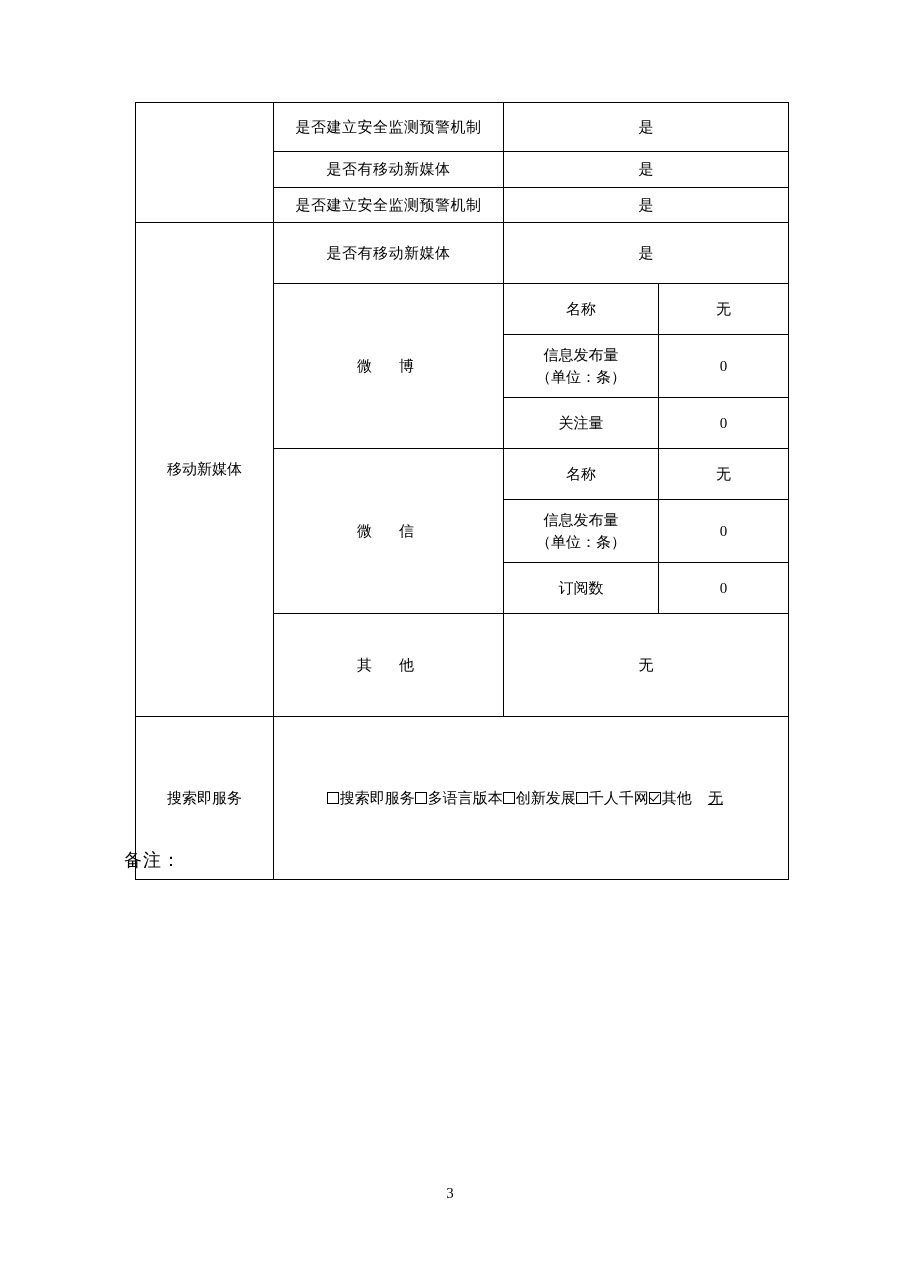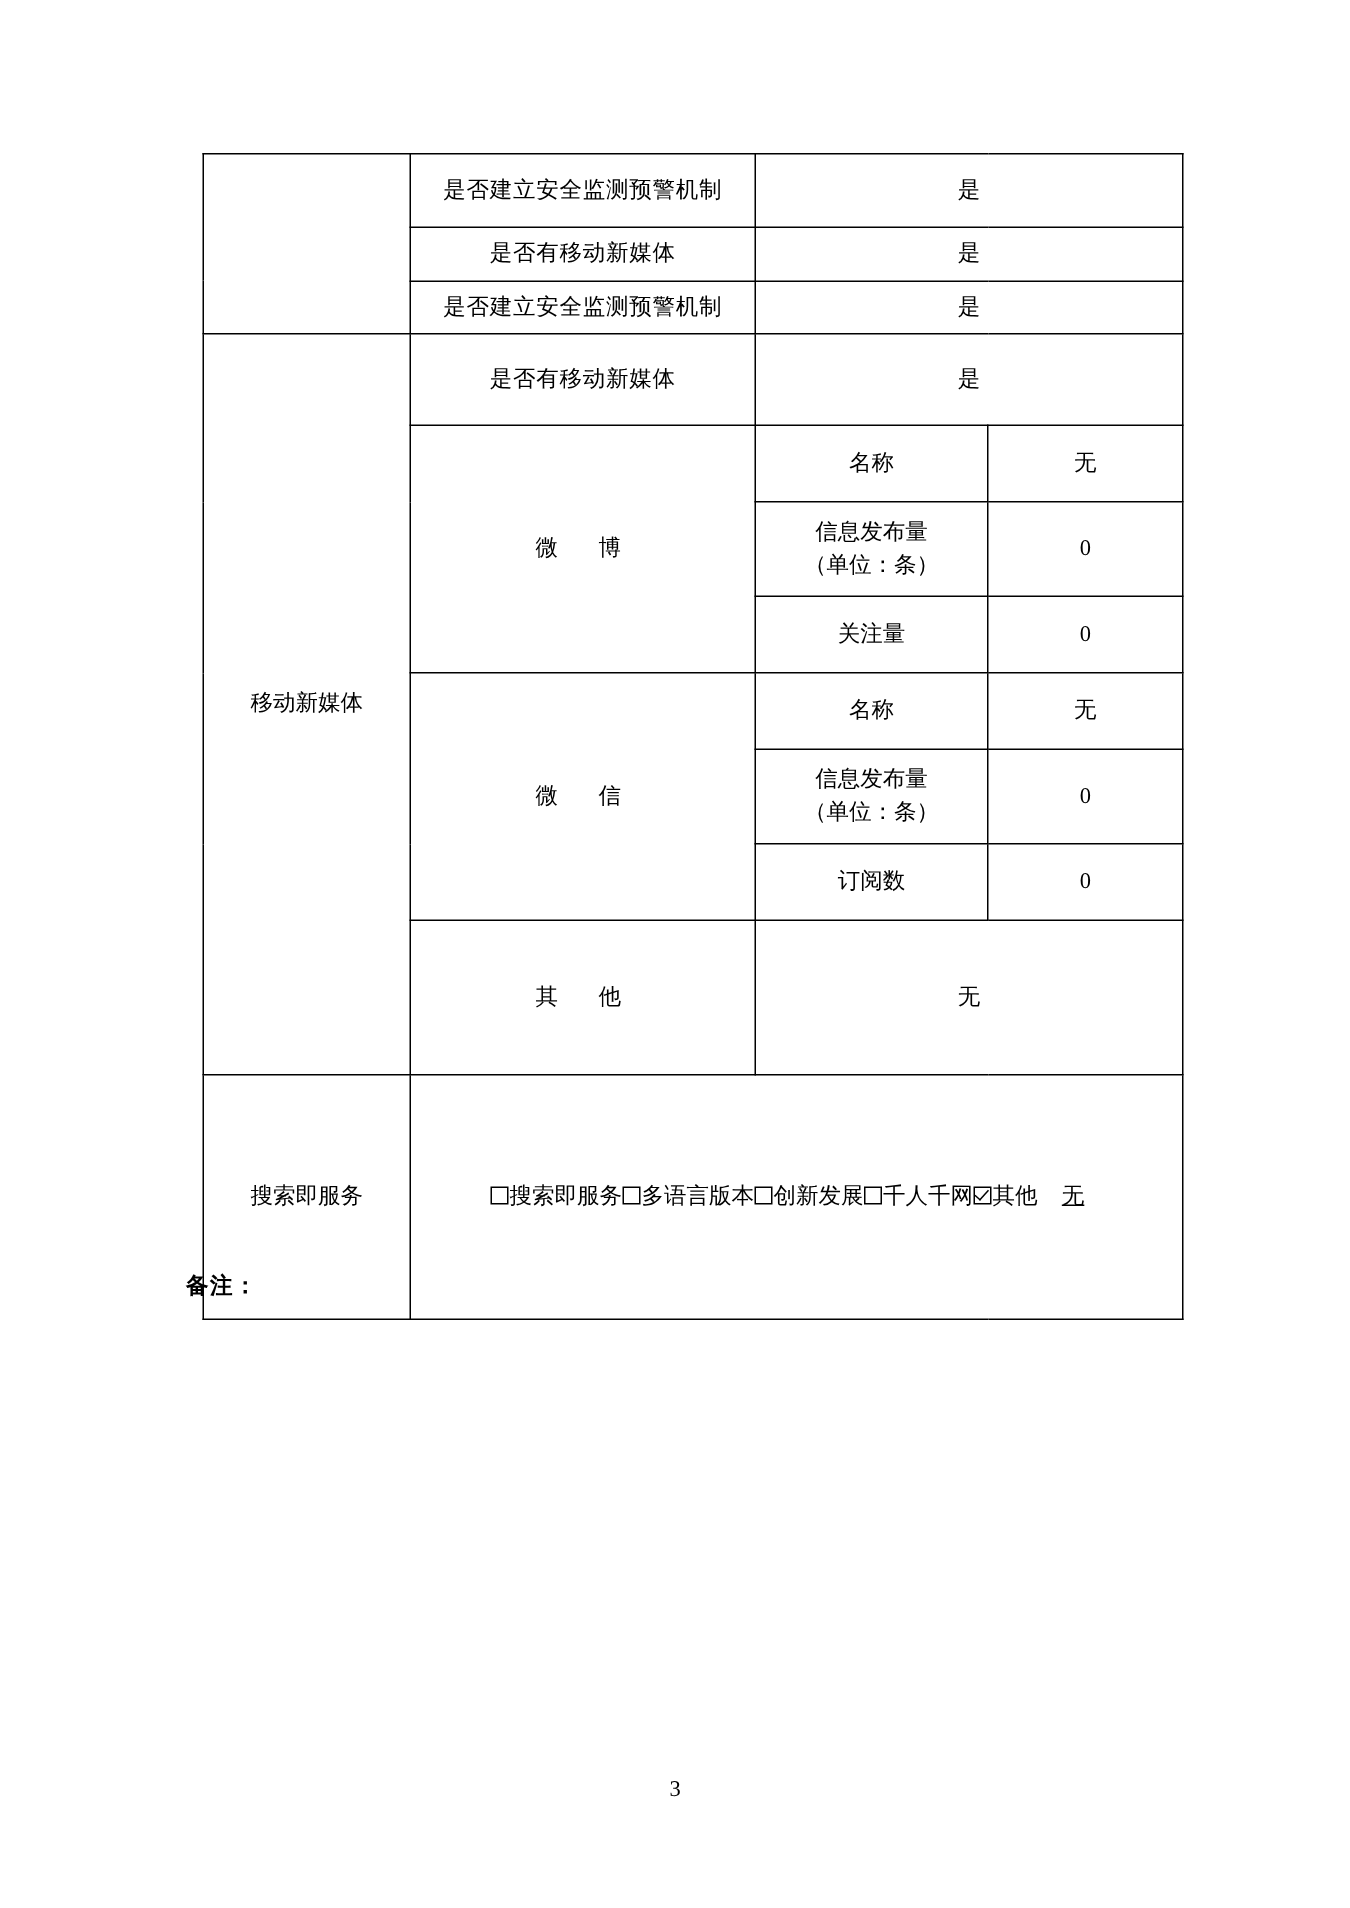--- a/index.html
+++ b/index.html
@@ -83,23 +83,22 @@
   .opt {
     white-space: nowrap;
   }
   .underlined {
     text-decoration: underline;
   }
   .remark {
     position: absolute;
     left: 124px;
     top: 848px;
-    font-size: 15px;
+    font-size: 18px;
     letter-spacing: 1px;
-    font-weight: bold;
   }
   .page-number {
     position: absolute;
     left: 0;
     right: 0;
     top: 1185px;
     text-align: center;
     font-size: 15px;
   }
 </style>

